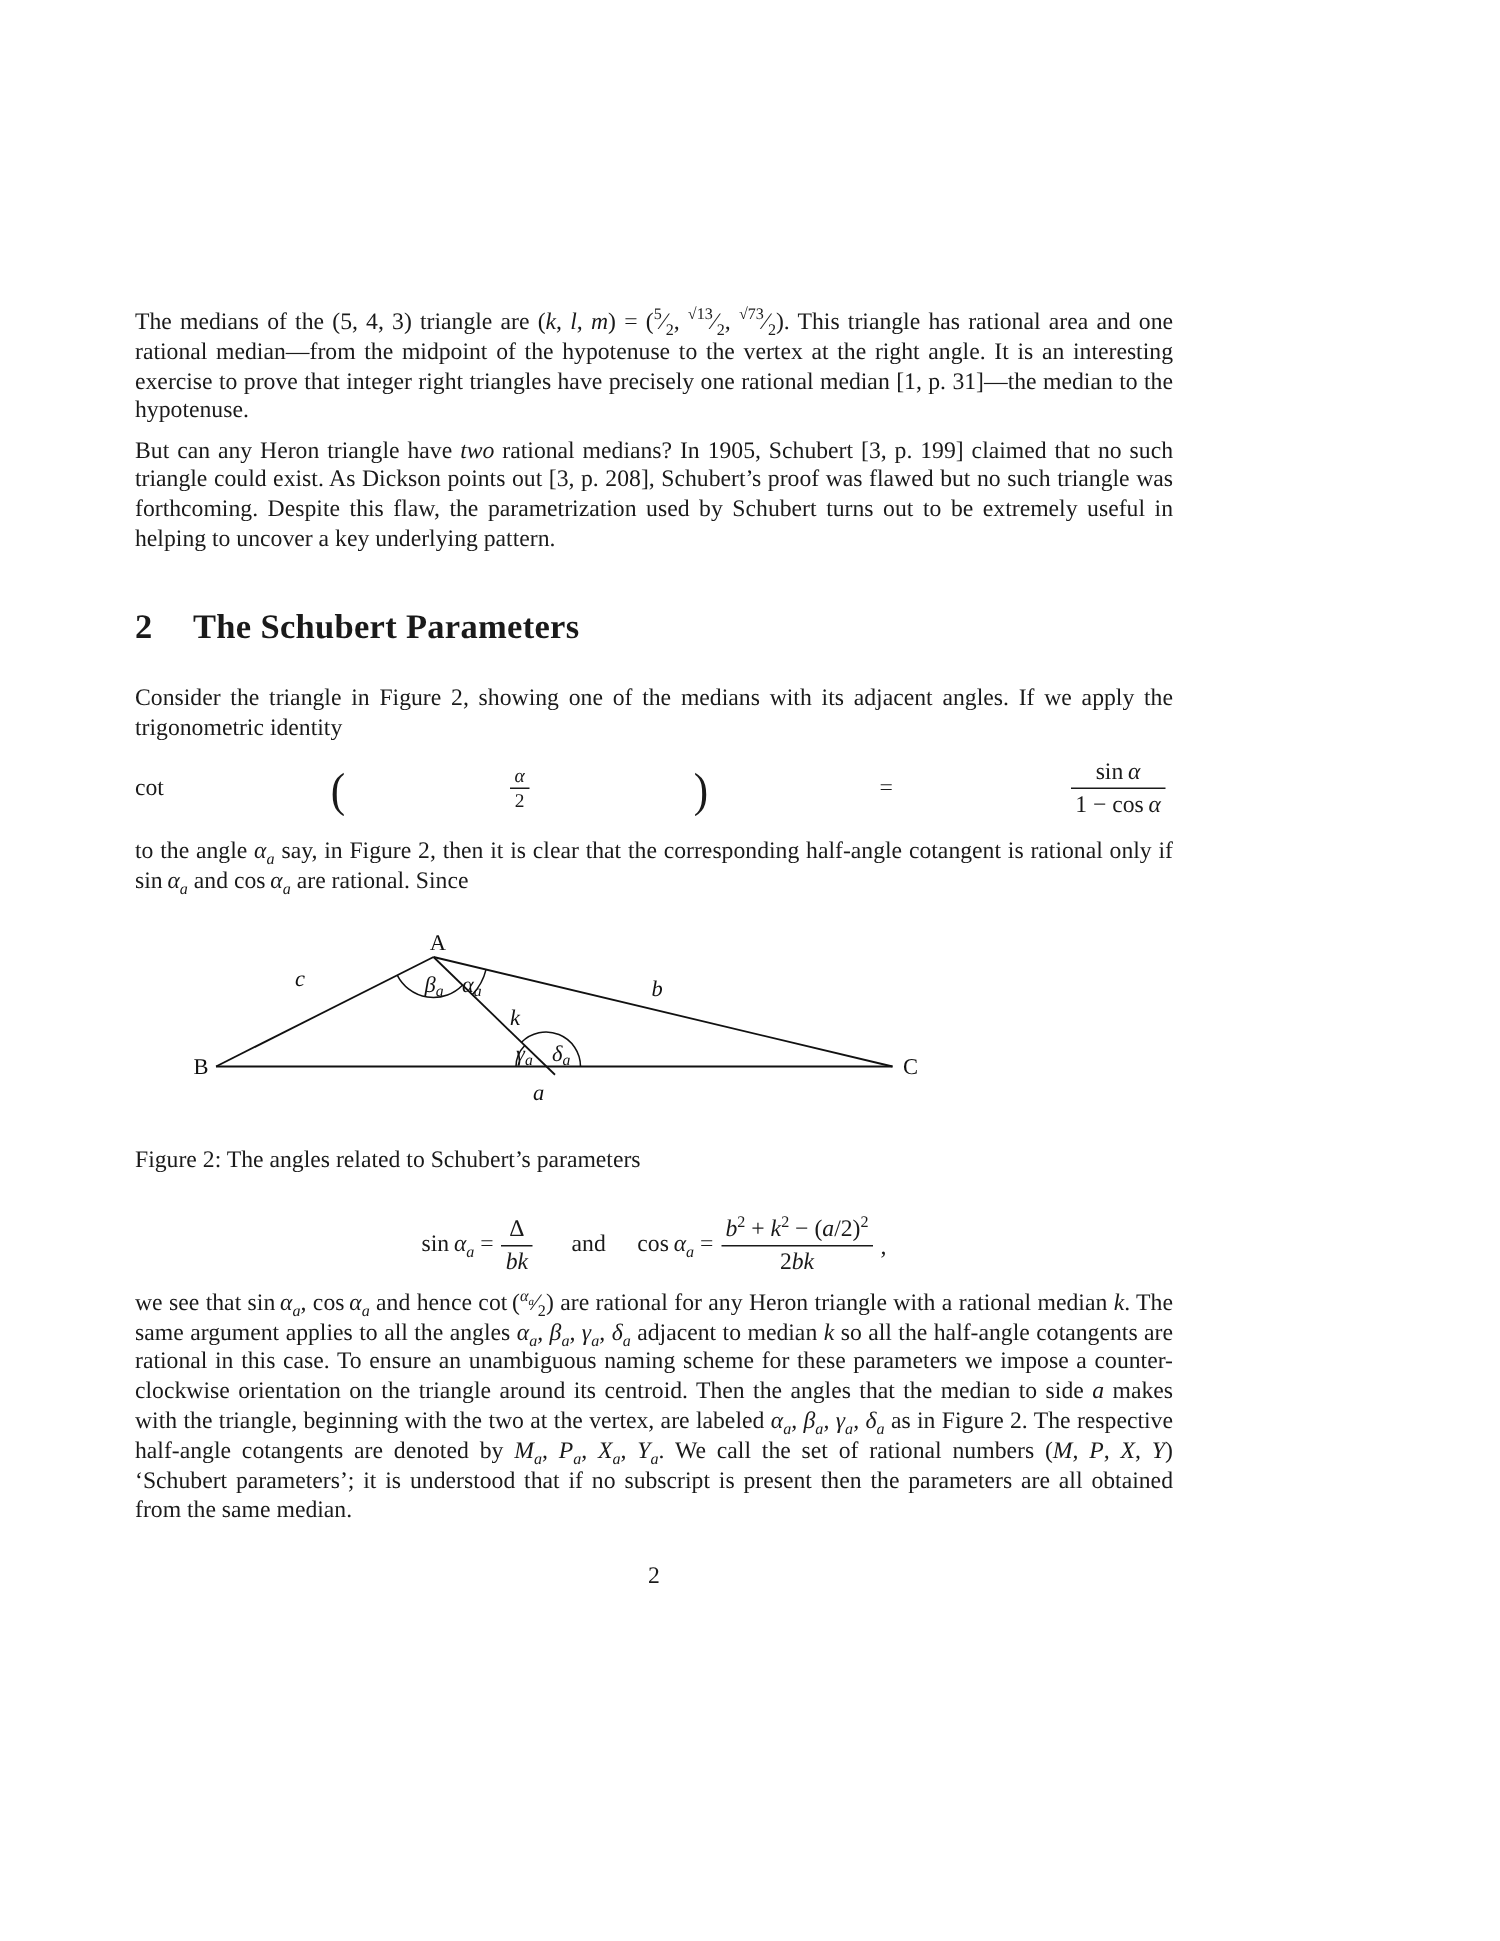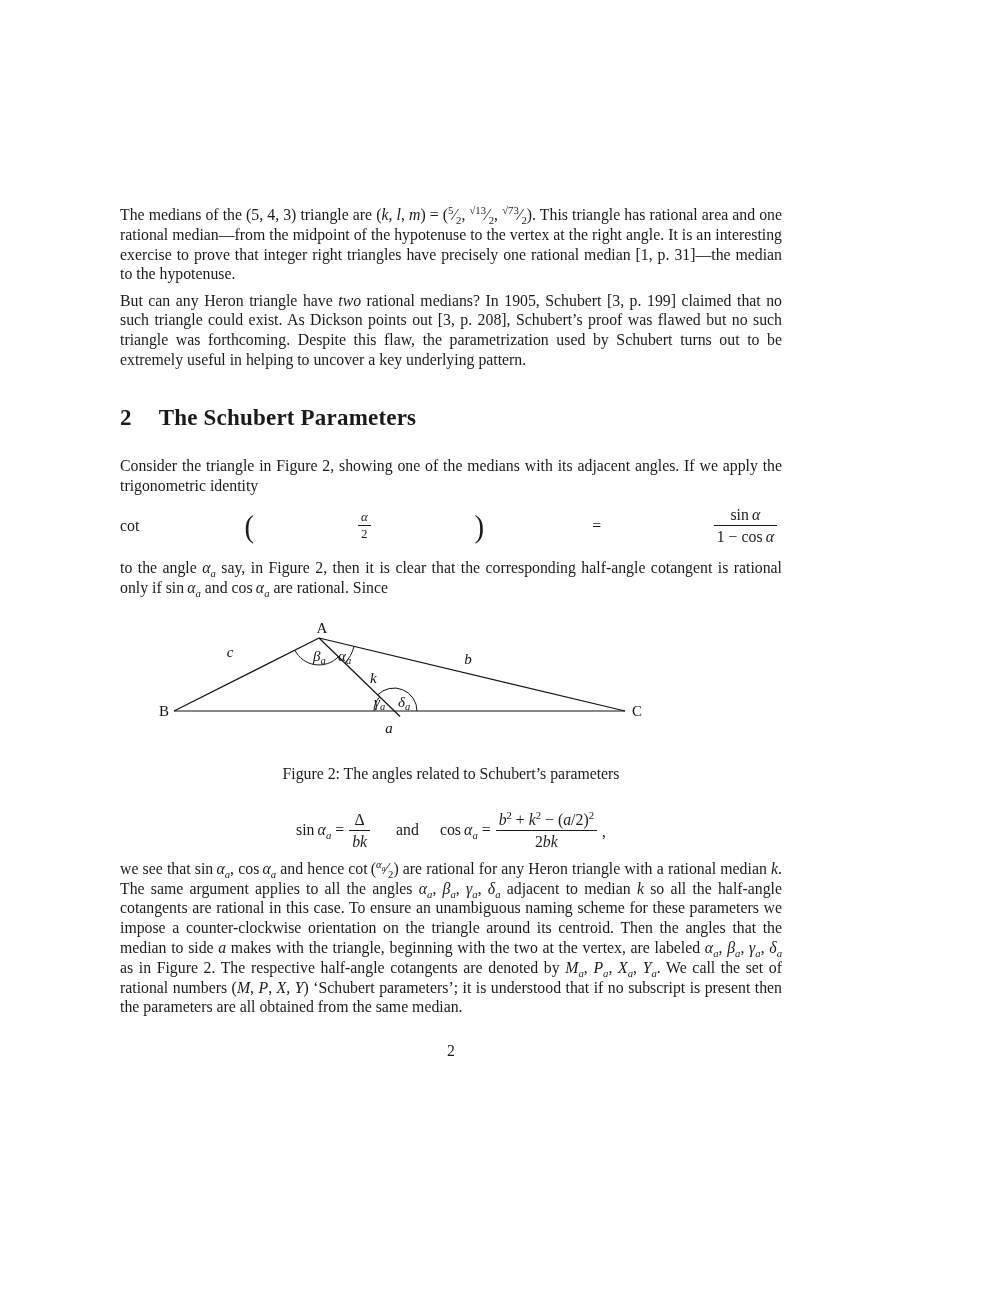--- a/index.html
+++ b/index.html
@@ -1,21 +1,21 @@
 <!DOCTYPE html>
 <html><head>
 <meta charset="utf-8">
 <style>
   html, body { margin: 0; padding: 0; background: #ffffff; }
   .page {
     position: relative;
     width: 1000px;
     height: 1144px;
     box-sizing: border-box;
-    padding: 205px 218px 0 120px;
+    padding: 205px 218px 0 90px;
     background: #ffffff;
     color: #1a1a1a;
     font-family: "Liberation Serif", "DejaVu Serif", serif;
     font-size: 15.8px;
     line-height: 19.8px;
     overflow: hidden;
   }
   .para { margin: 0 0 6.5px 0; text-align: justify; }
   .para:last-of-type { margin-bottom: 16px; }
   sup { font-size: 0.68em; line-height: 0; }
@@ -41,21 +41,21 @@
   .frac .den { display: block; border-top: 1px solid #1a1a1a; padding: 1px 3px 0 3px; line-height: 19px; }
   .frac-small { font-size: 0.82em; margin: 0 2px; }
   .frac-small .num, .frac-small .den { line-height: 14px; }
   .bigp { font-size: 32px; line-height: 1; font-weight: 400; transform: scaleX(0.9); }
   .mfunc { margin-right: 3px; }
   .meq { margin: 0 6px; }
   .mand { margin: 0 21px; }
   .mtail { align-self: flex-end; padding-bottom: 9px; }
   .figure-block { margin-top: 10px; }
   .figure-block svg { display: block; }
-  .fig-caption { margin-top: 24px; text-align: center; }
+  .fig-caption { margin-top: 24px; text-align: left; }
   .fig-label { font-family: "Liberation Serif", "DejaVu Serif", serif; font-size: 15px; fill: #111; }
   .ital { font-style: italic; }
   .tsub { font-size: 10.5px; }
   .page-number { margin-top: 24px; text-align: center; }
   i { font-style: italic; }
 </style>
 </head>
 <body>
 
 <div class="page">

